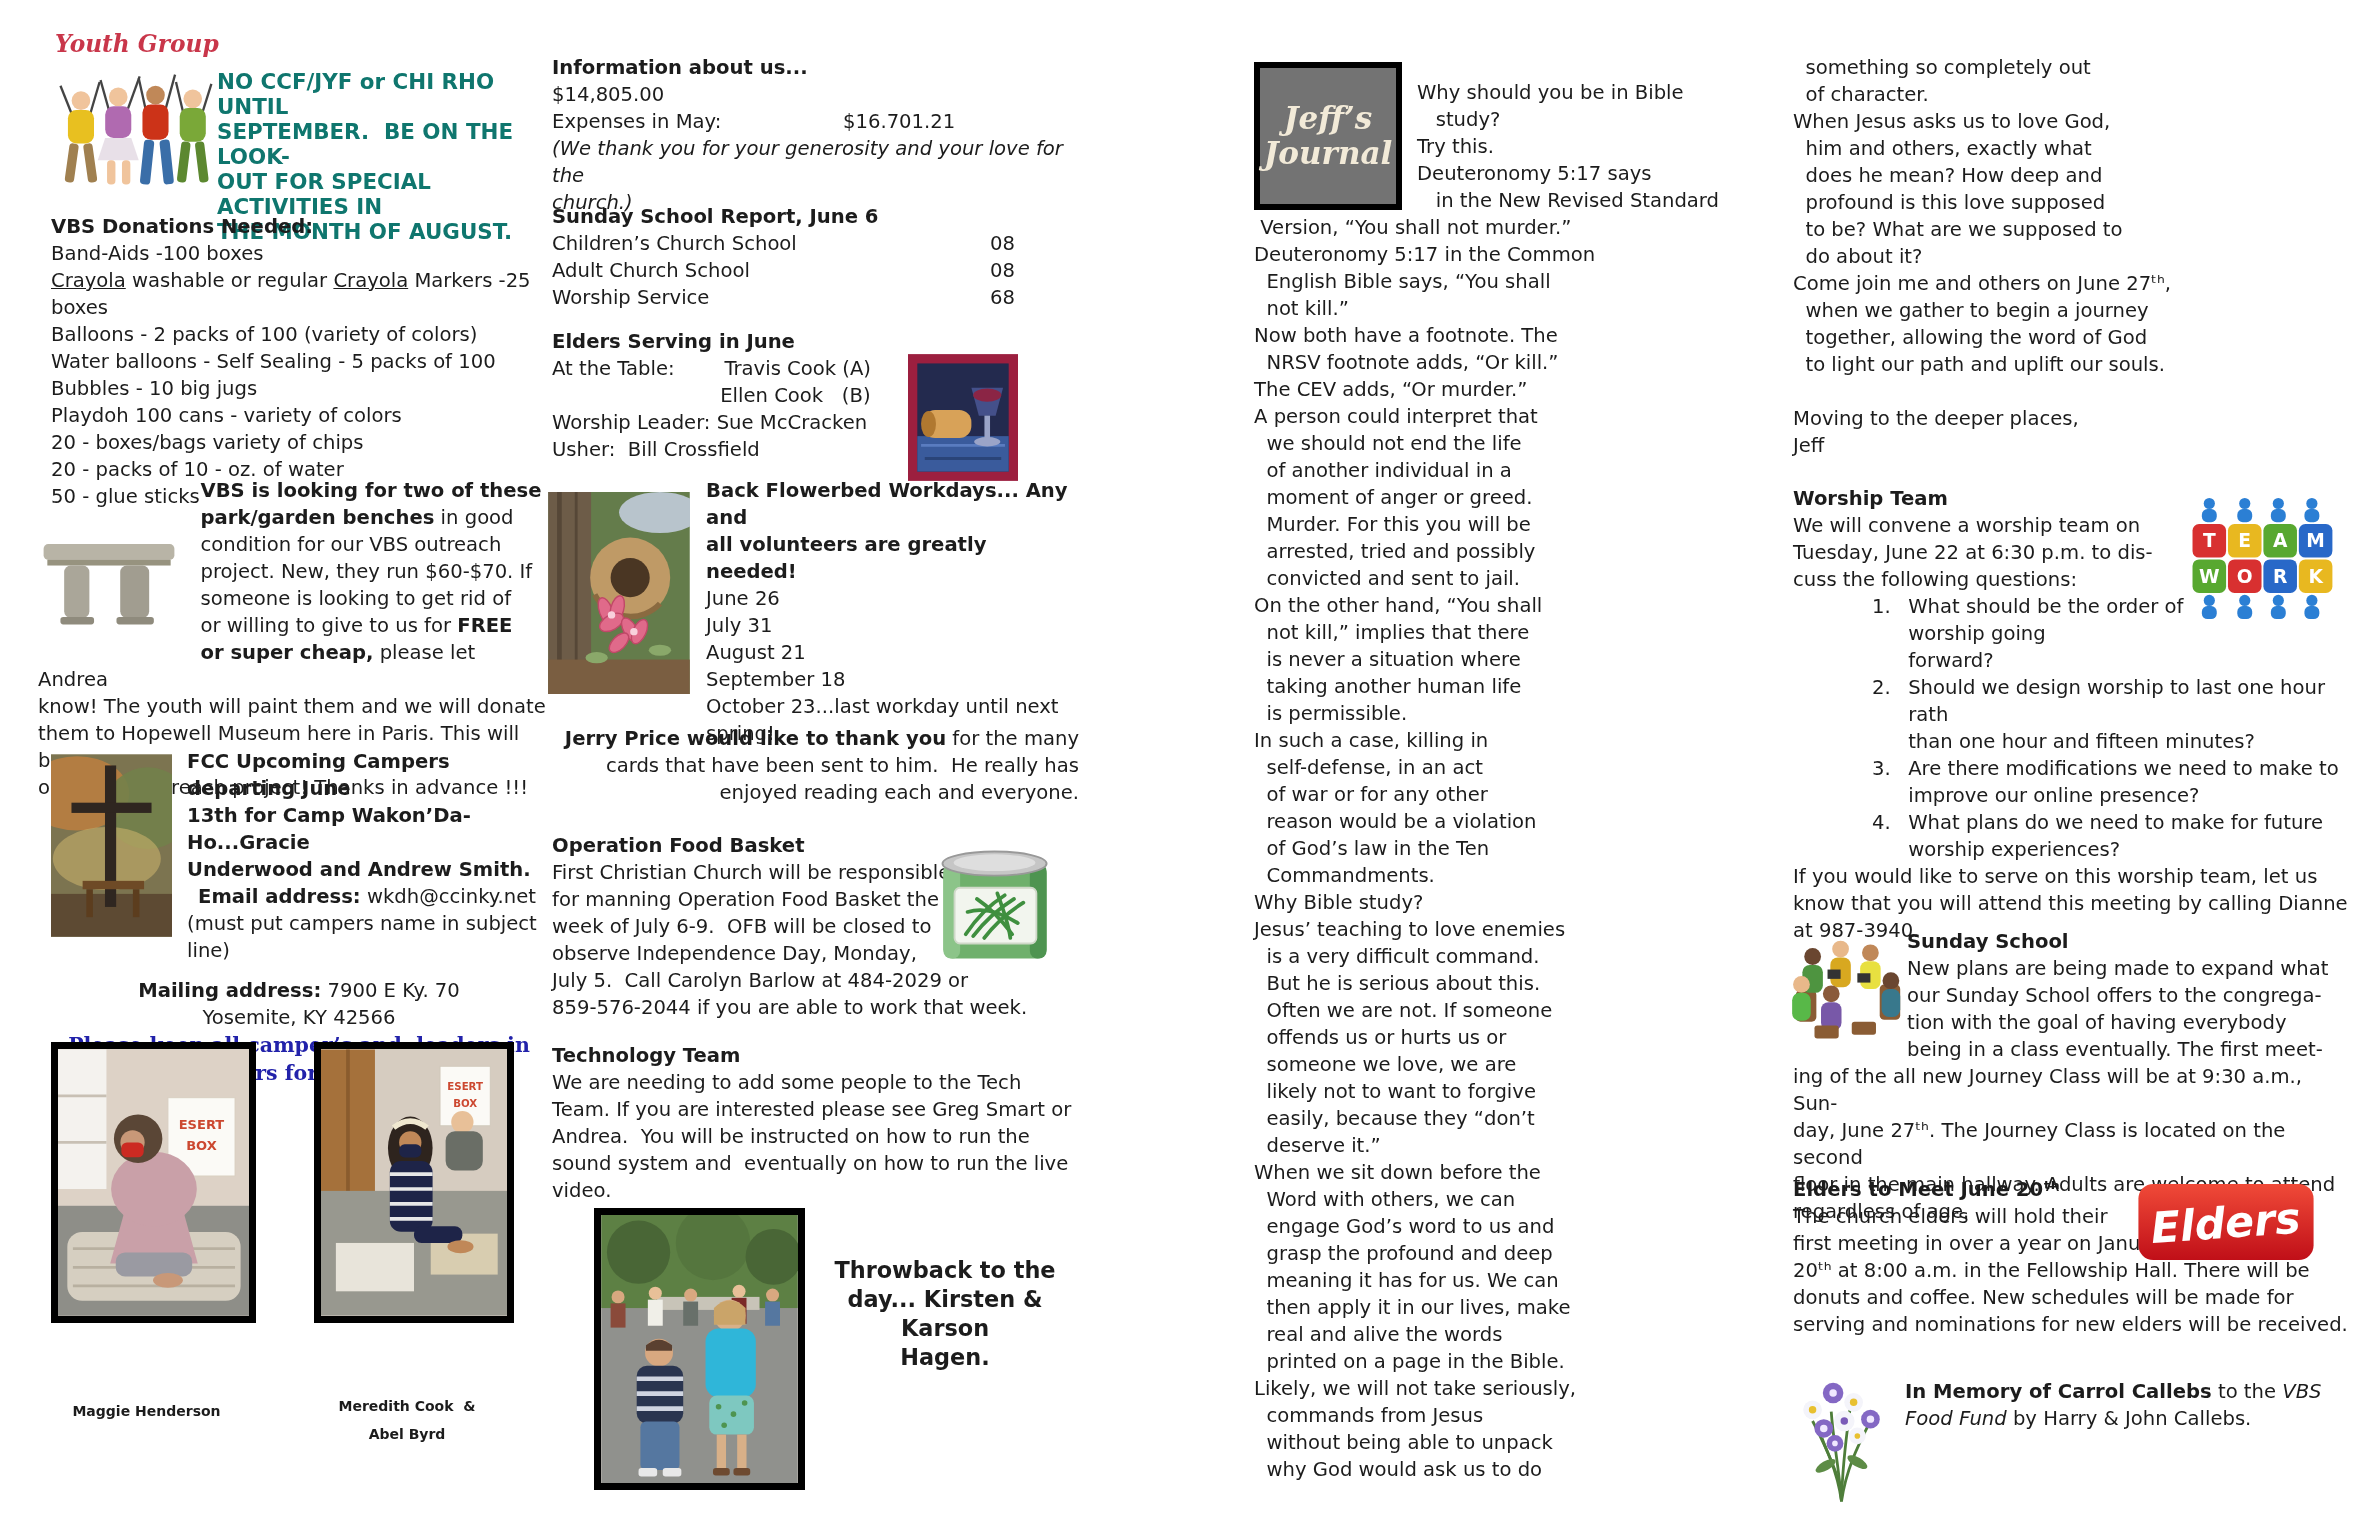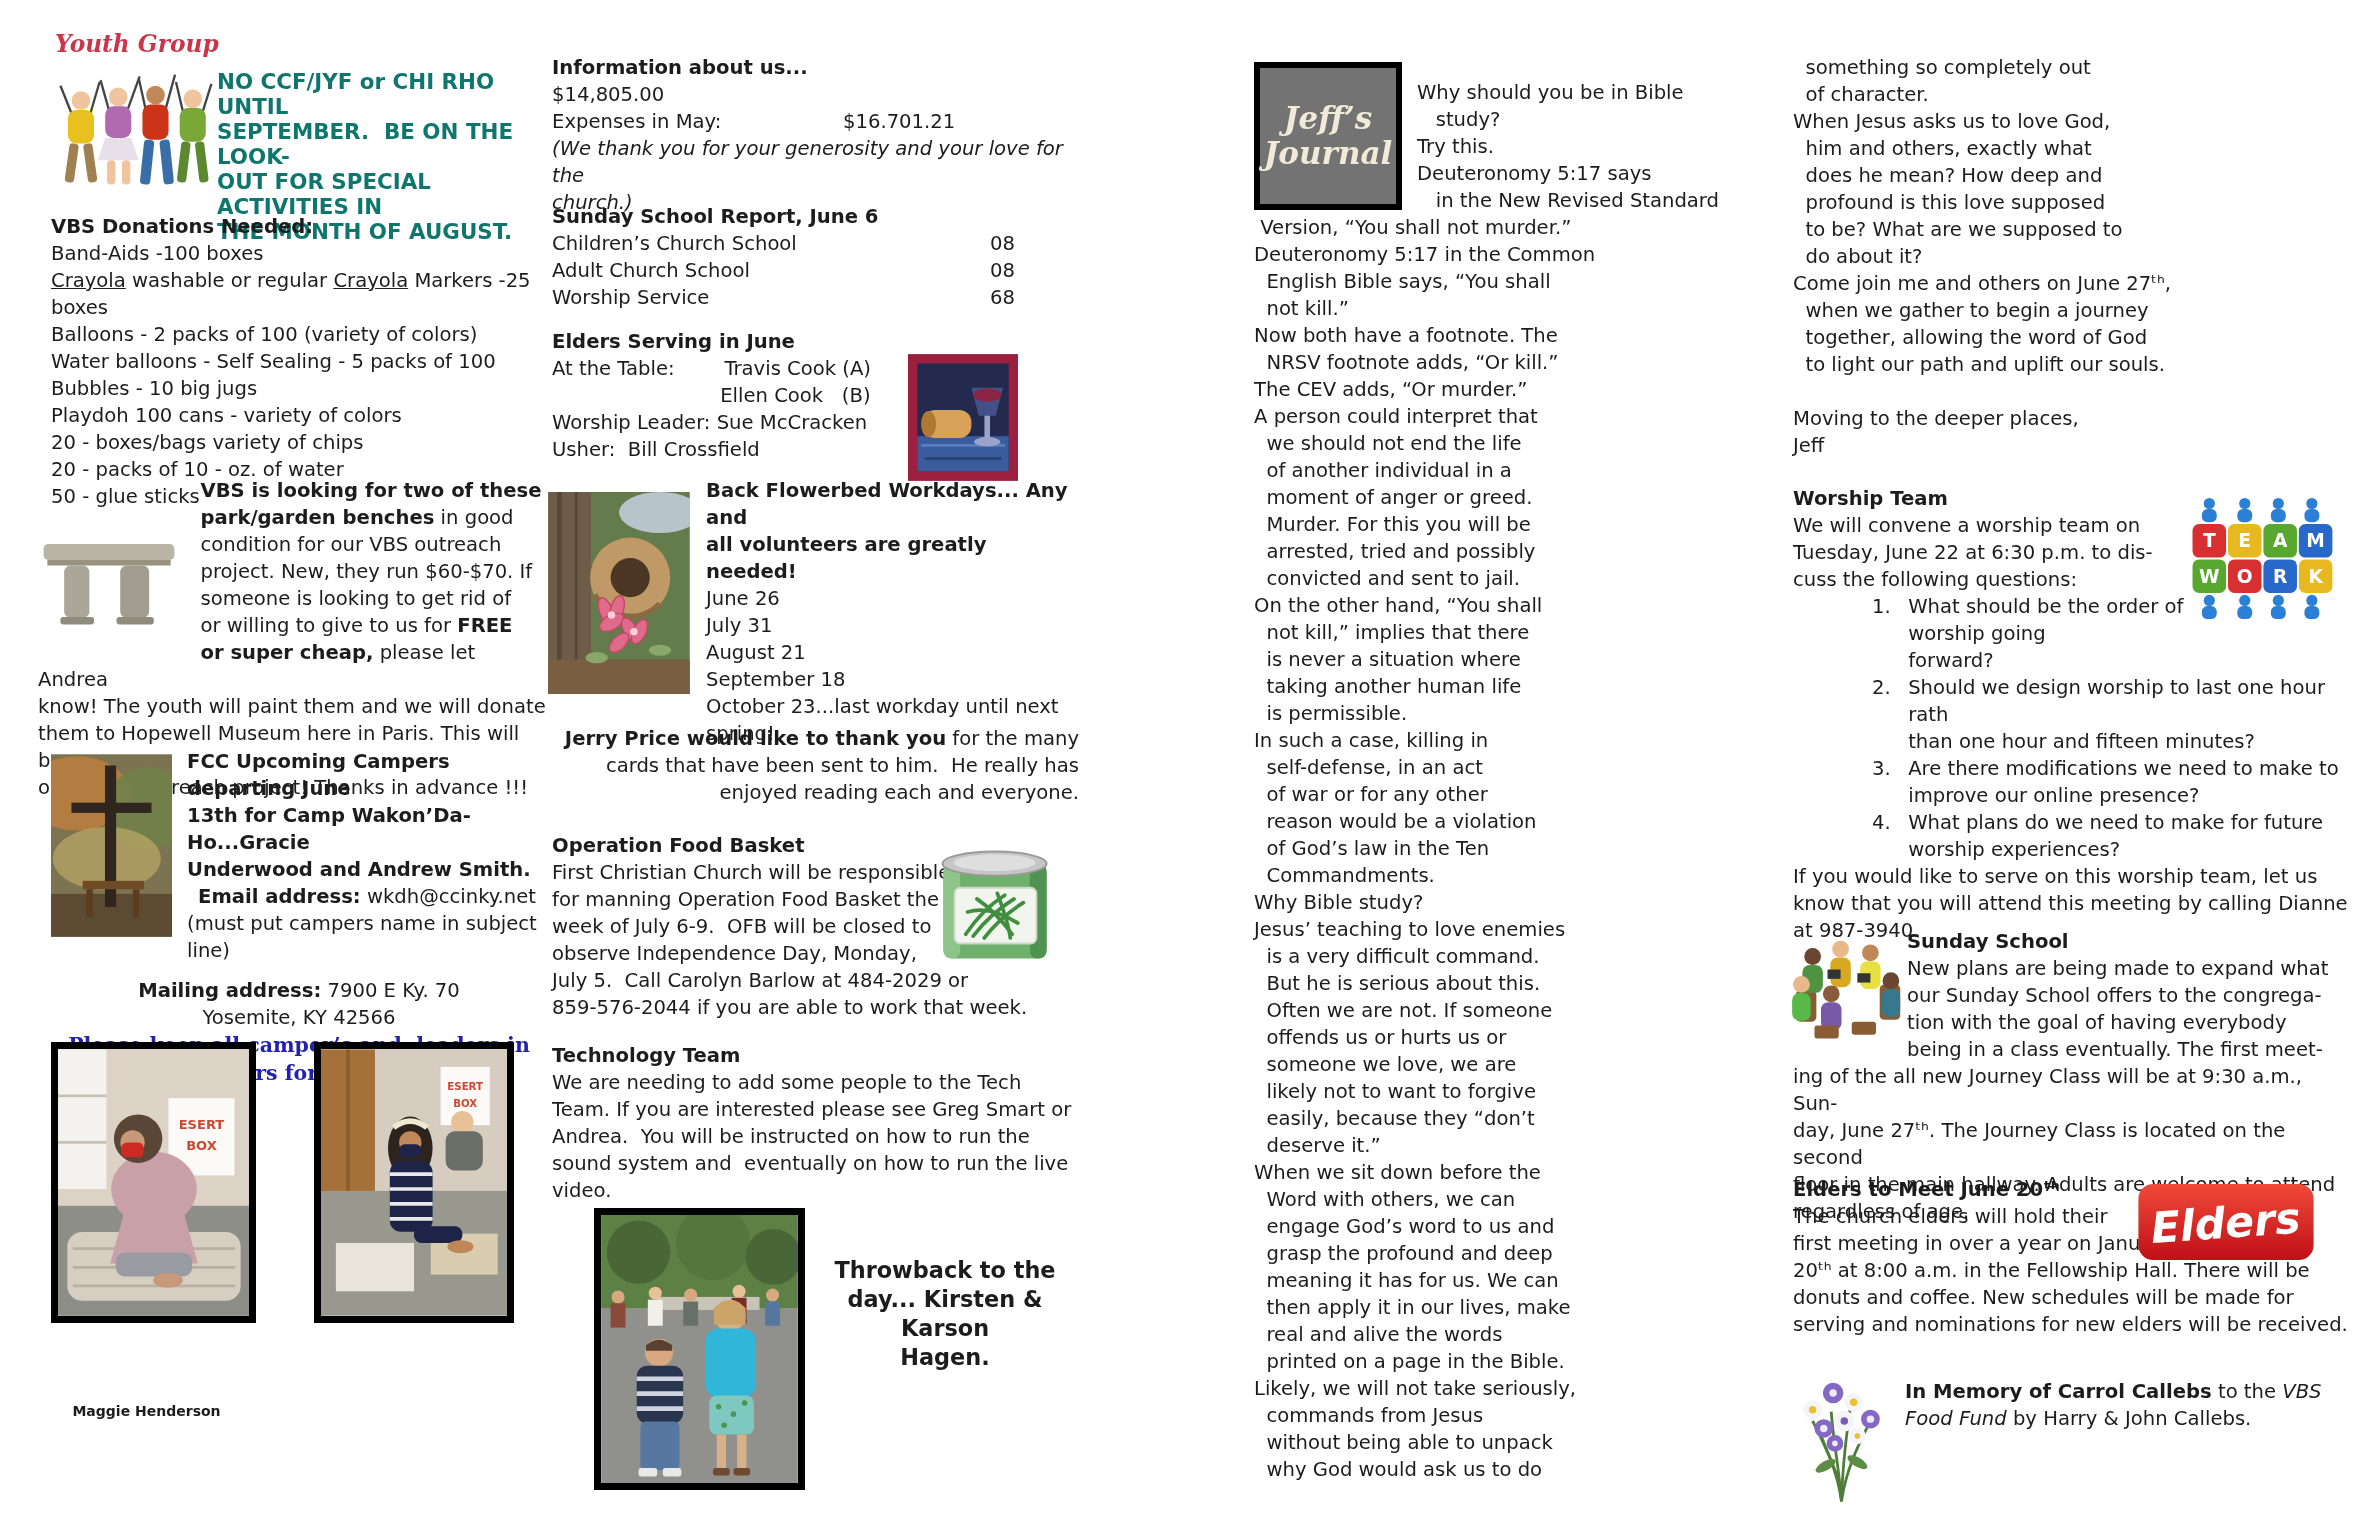--- a/index.html
+++ b/index.html
@@ -180,20 +180,22 @@
         <circle cx="96" cy="100" r="12" fill="#c08858"></circle>
         <rect x="84" y="102" width="24" height="14" rx="6" fill="#1e2448"></rect>
         <rect x="74" y="120" width="46" height="76" rx="12" fill="#1e2448"></rect>
         <line x1="74" y1="134" x2="120" y2="134" stroke="#e8e8e8" stroke-width="4"></line>
           <line x1="74" y1="150" x2="120" y2="150" stroke="#e8e8e8" stroke-width="4"></line>
           <line x1="74" y1="166" x2="120" y2="166" stroke="#e8e8e8" stroke-width="4"></line>
           <line x1="74" y1="182" x2="120" y2="182" stroke="#e8e8e8" stroke-width="4"></line>
         <rect x="100" y="190" width="52" height="18" rx="8" fill="#1e2448"></rect>
         <ellipse cx="150" cy="212" rx="14" ry="7" fill="#c08858"></ellipse>
       </svg>
+      <div class="abs caption pre" style="left:263px;top:302px;width:186px;text-align:center;line-height:28px;">Meredith Cook  &amp;
+Abel Byrd</div>
     </div>
   </div>
 
   <div class="abs" style="left:552px;top:0;width:527px;">
 
     <div class="abs" style="left:0;top:54px;width:527px;">
       <div class="b">Information about us...</div>
       <div>
           <div class="inforow">
             <span>$14,805.00</span>

